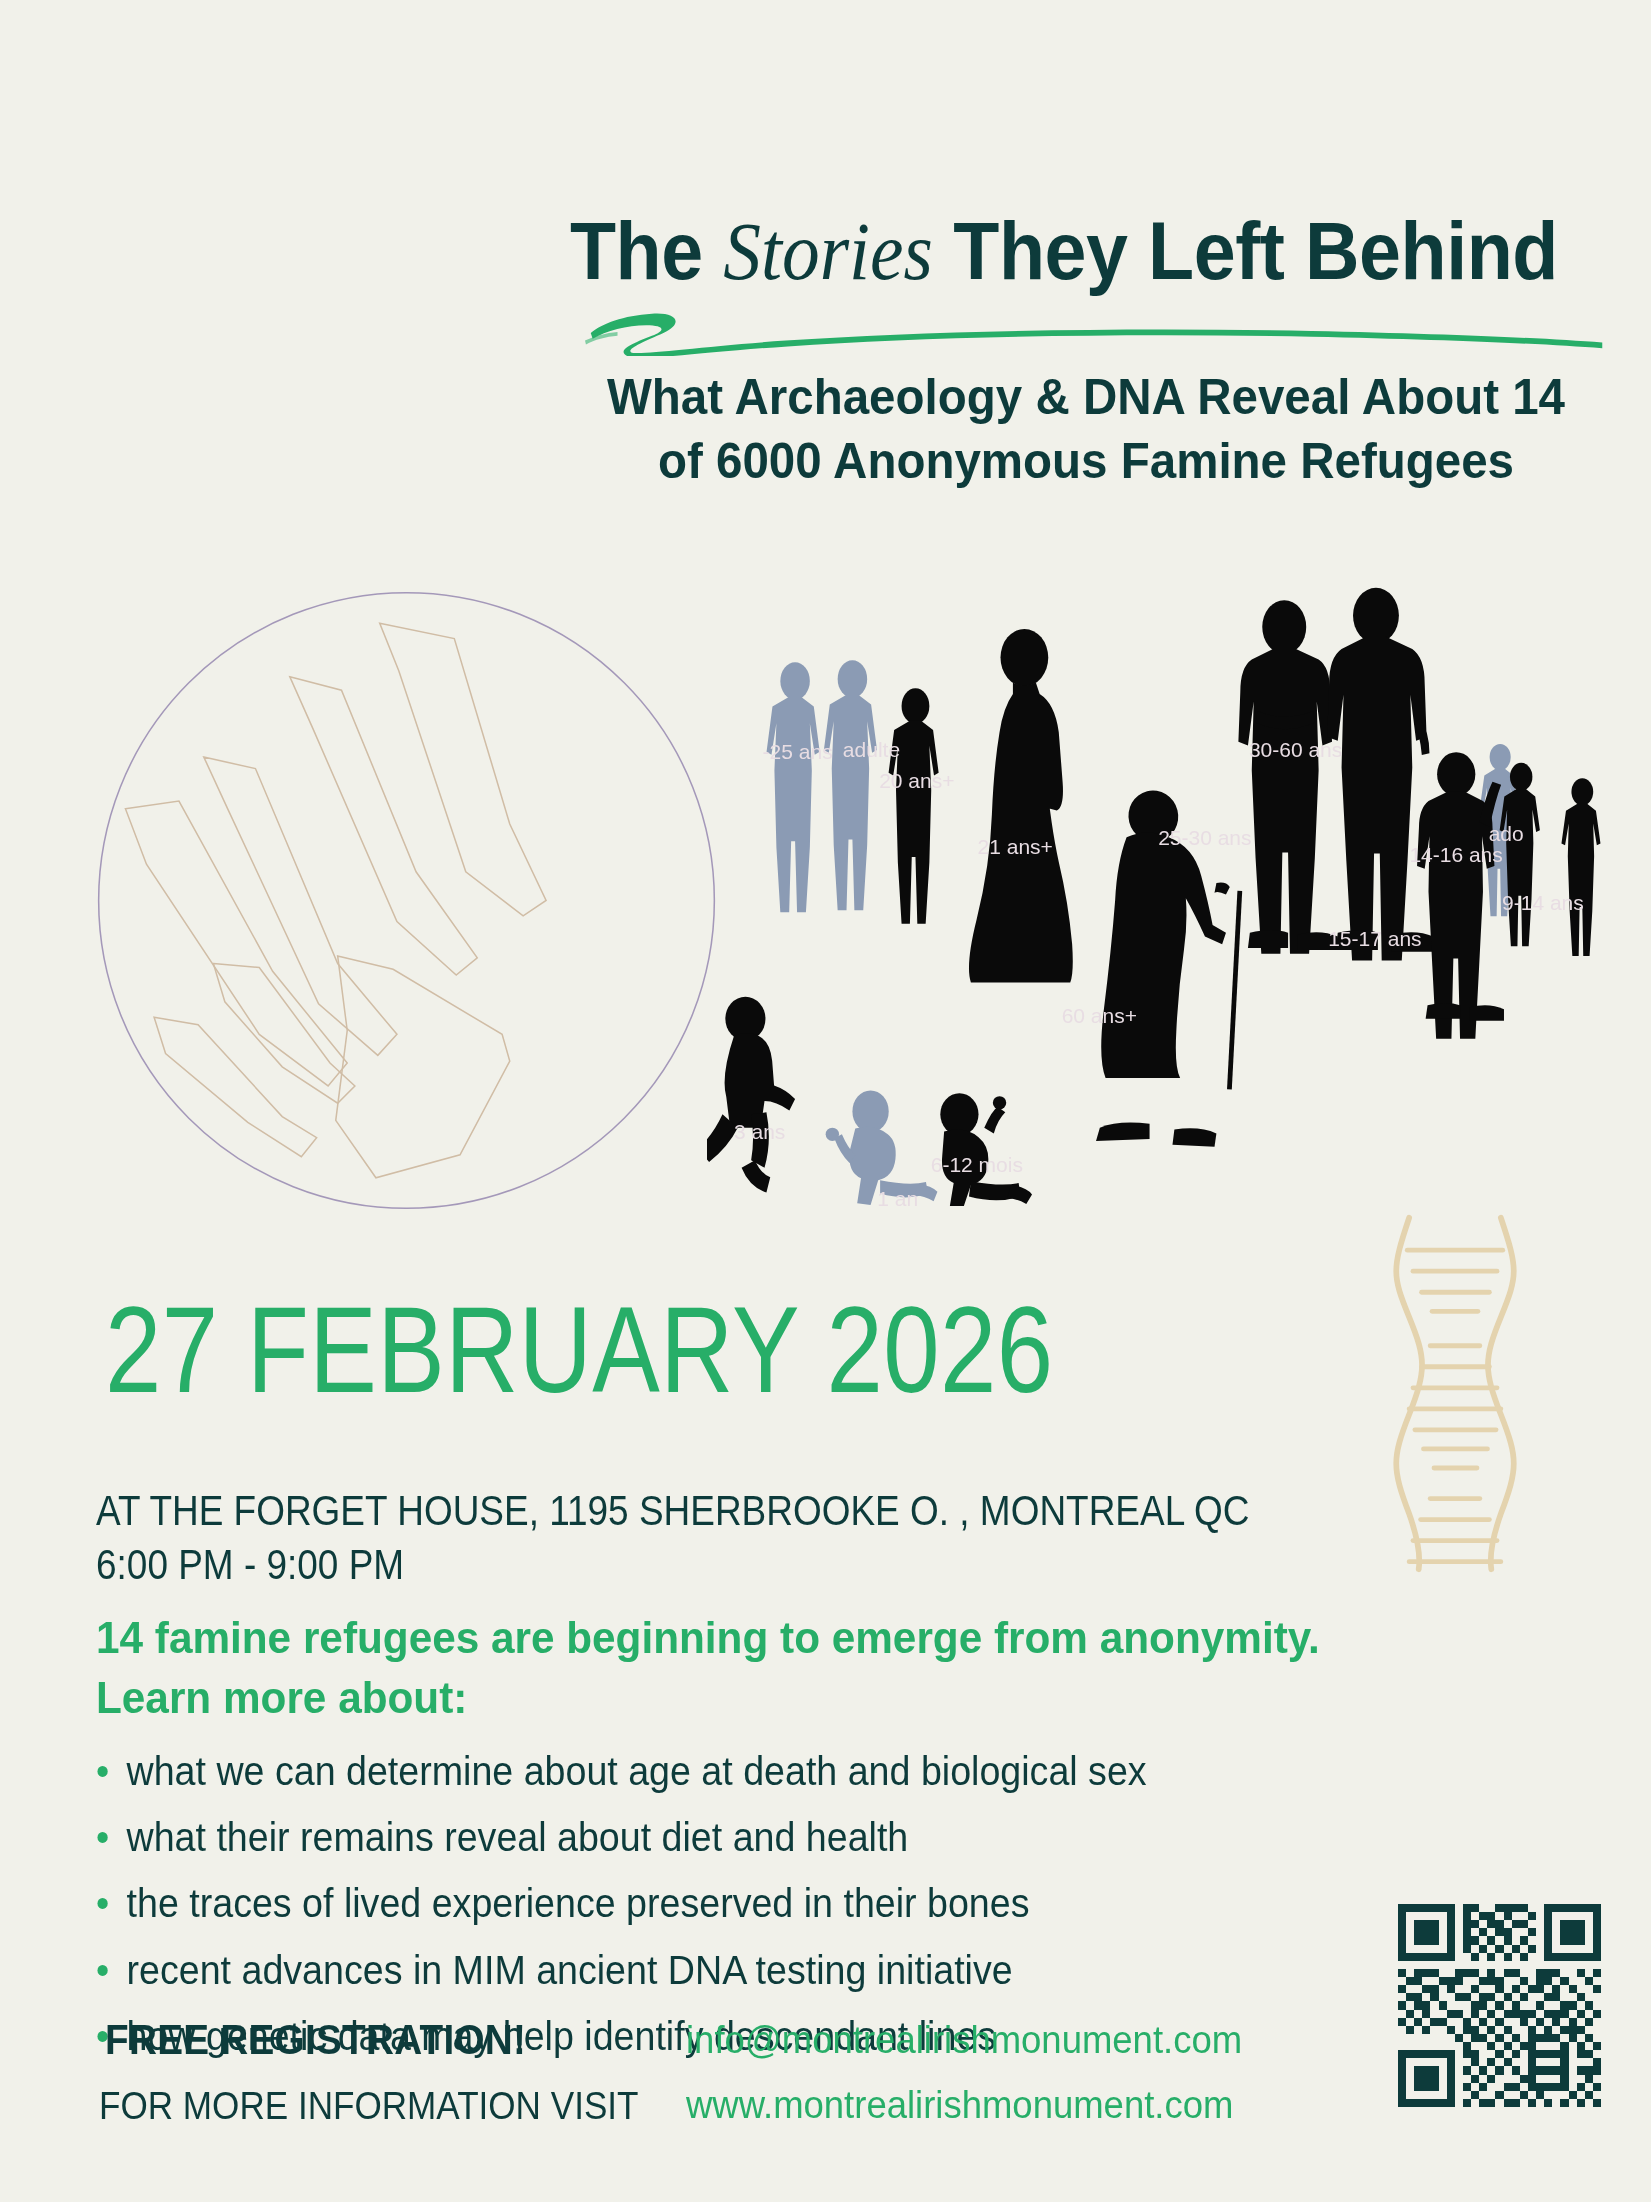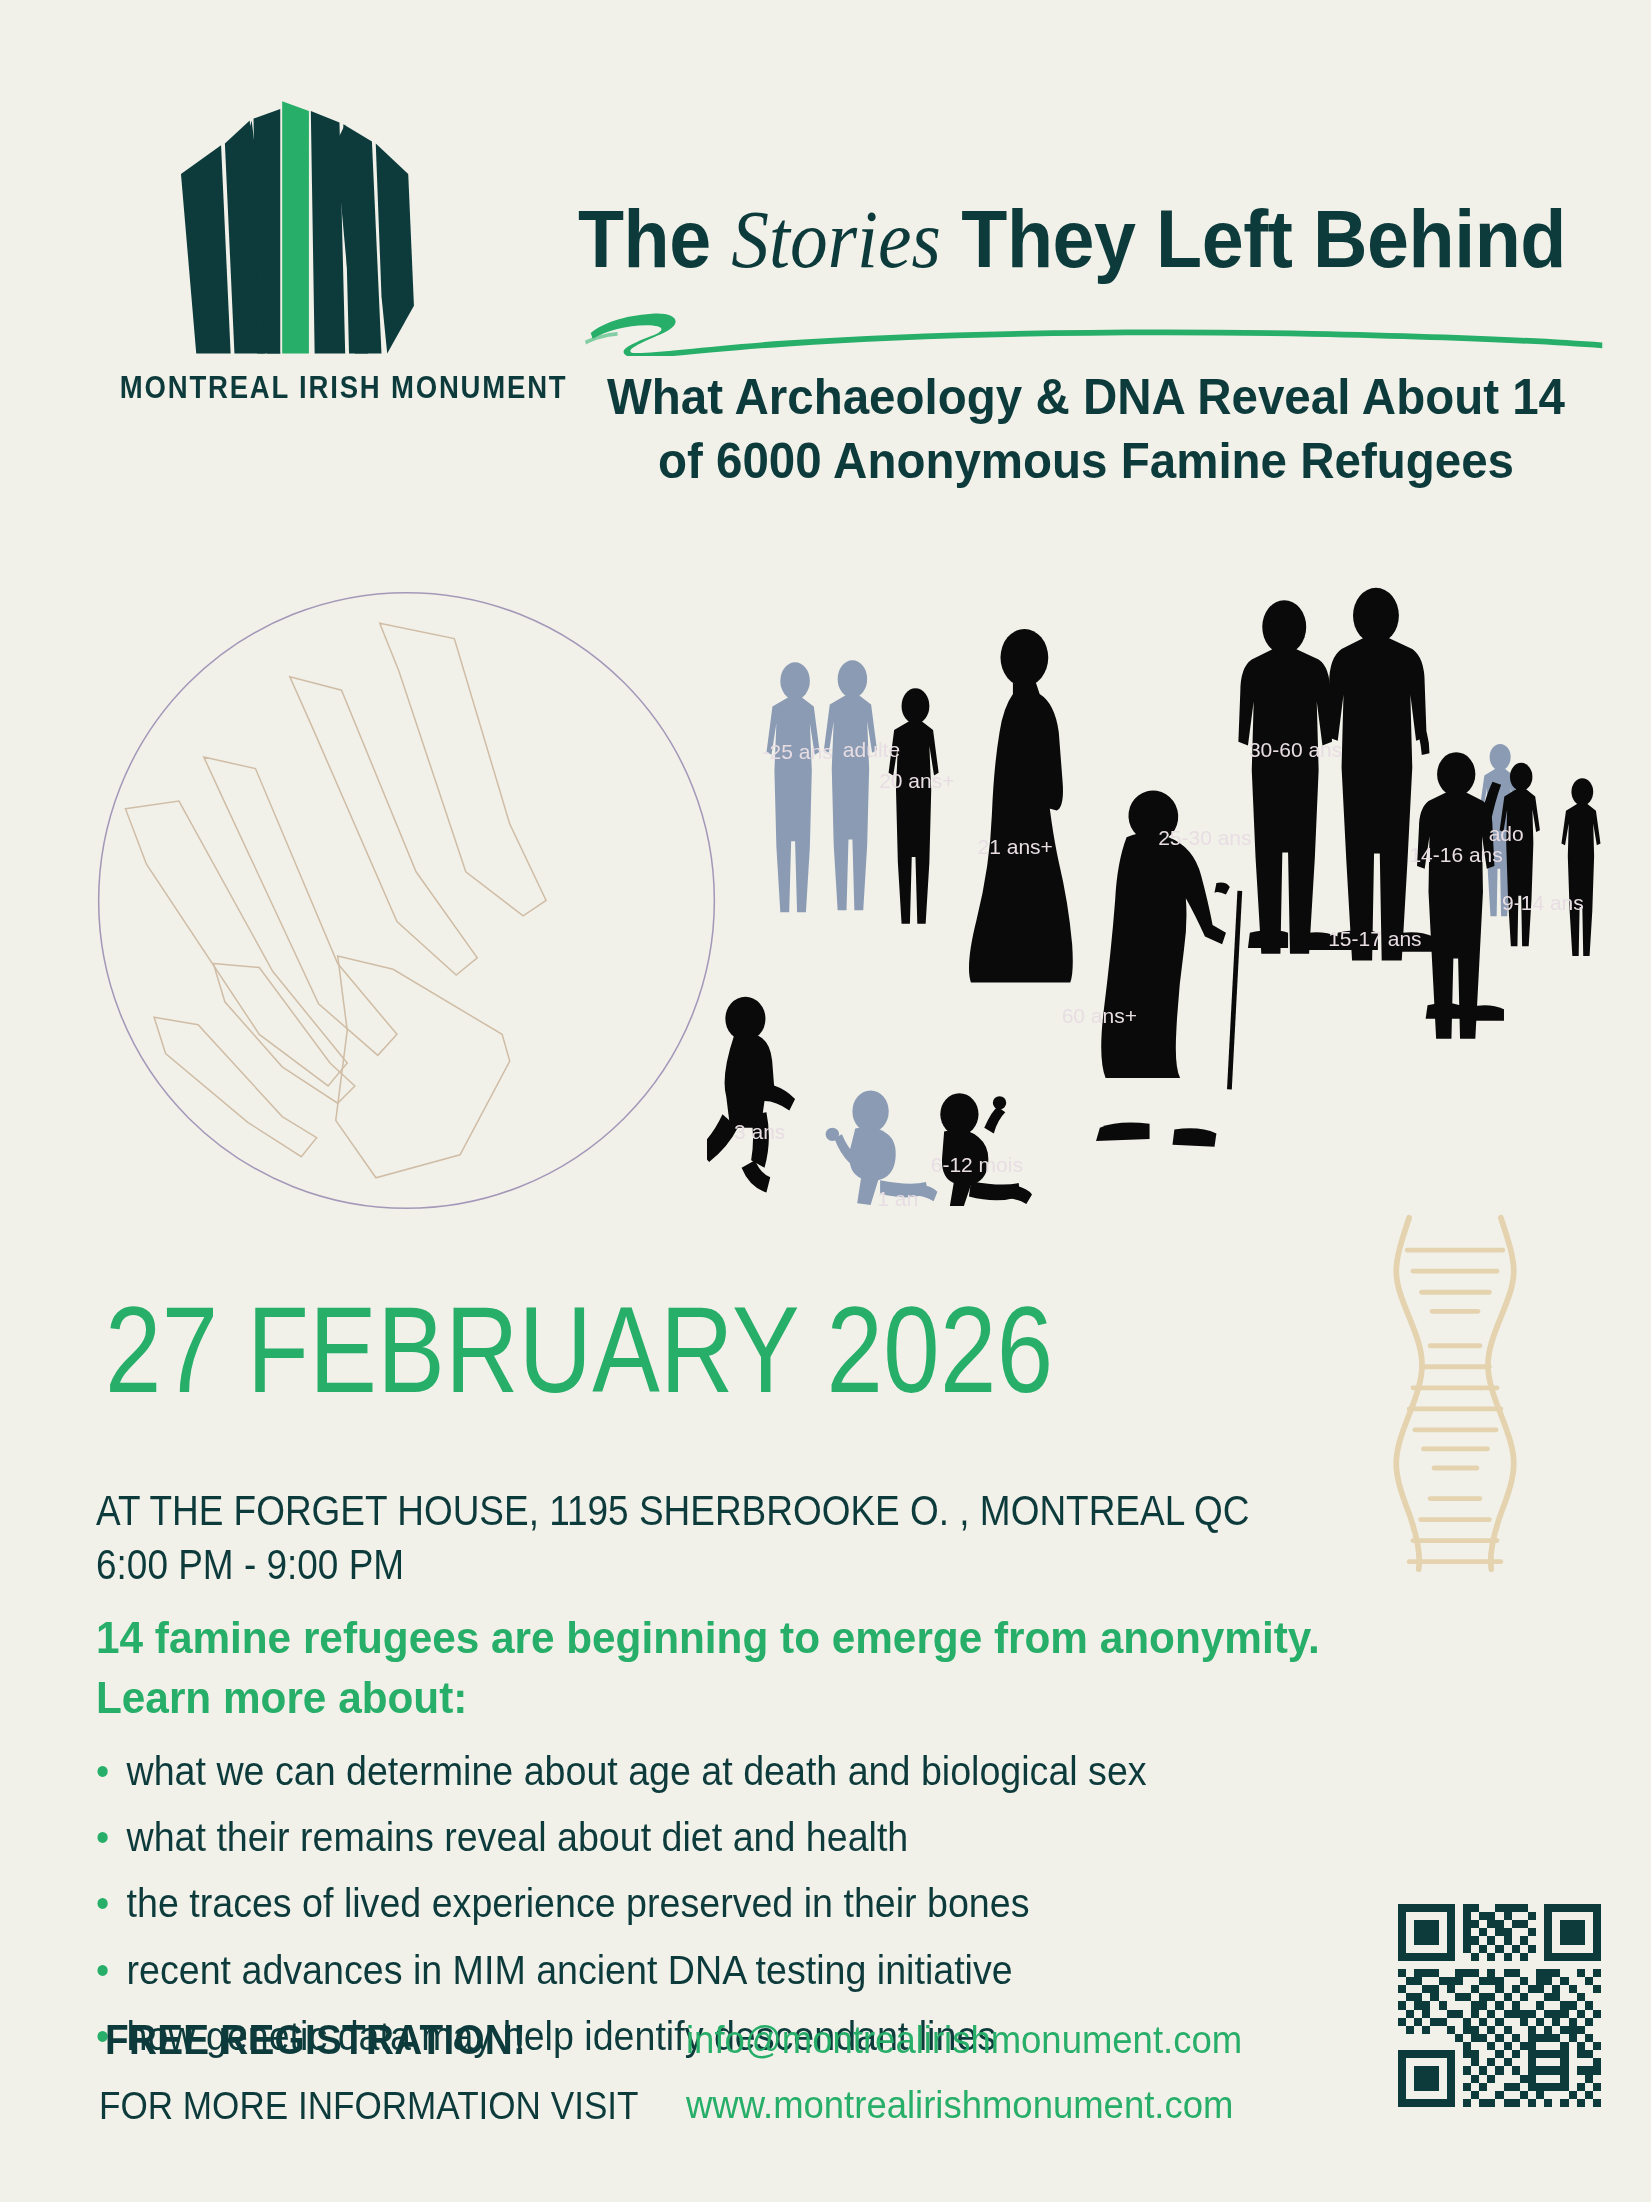--- a/index.html
+++ b/index.html
@@ -22,21 +22,21 @@
     font-weight:700;
     font-size:32px;
     letter-spacing:2.1px;
     color:#0d3b3b;
     transform:scaleX(0.86);
     transform-origin:center;
     margin-top:5.7px;
     white-space:nowrap;
   }
 
-  .title-block{position:absolute;left:570px;top:198px;width:1023px;margin-left:8px;}
+  .title-block{position:absolute;left:570px;top:210px;width:1023px;}
   .main-title{
     font-size:82px;
     line-height:1.0;
     font-weight:700;
     color:#0d3b3b;
     letter-spacing:-0.5px;
     transform:scaleX(0.92);
     transform-origin:left center;
     white-space:nowrap;
   }
@@ -114,36 +114,20 @@
     font-size:38px;color:#27ae68;
     transform:scaleX(0.96);transform-origin:left top;white-space:nowrap;
   }
   .qr{position:absolute;left:1398px;top:1904px;width:203px;height:203px;}
 </style>
 </head>
 <body>
 
 <div class="poster">
 
-  <div class="logo-block">
-    <svg class="logo-mark" viewBox="0 0 290 310">
-      <g fill="#0d3b3b">
-        <polygon points="24,112 66,82 76,300 40,300"></polygon>
-        <polygon points="70,80 96,56 112,300 80,300"></polygon>
-        <polygon points="100,54 128,44 128,300 104,300"></polygon>
-        <polygon points="160,46 190,58 196,300 164,300"></polygon>
-        <polygon points="194,60 224,78 234,300 200,300"></polygon>
-        <polygon points="228,80 262,112 268,250 240,300 234,240"></polygon>
-        <polygon points="98,56 128,300 114,300 88,92"></polygon>
-        <polygon points="196,60 220,300 206,300 186,80"></polygon>
-      </g>
-      <polygon points="130,36 158,46 158,300 130,300" fill="#27ae68"></polygon>
-    </svg>
-    <div class="logo-word">MONTREAL IRISH MONUMENT</div>
-  </div>
 
   <div class="title-block">
     <div class="main-title"><span>The </span><span class="em">Stories</span><span> They Left Behind</span></div>
   </div>
 
   <svg class="brush" viewBox="0 0 1070 52" preserveAspectRatio="none">
     <path d="M6,28 C18,18 40,10 70,8 C96,6 104,18 82,28 C62,37 44,44 48,48 C54,52 120,42 210,36
              C360,26 560,22 760,26 C900,29 1000,33 1064,38
              L1064,44 C1000,39 900,35 760,32 C560,28 360,32 212,42
              C120,48 56,58 44,52 C32,46 52,38 70,31 C86,25 82,20 64,20 C44,20 22,26 8,34 Z" fill="#27ae68"></path>

